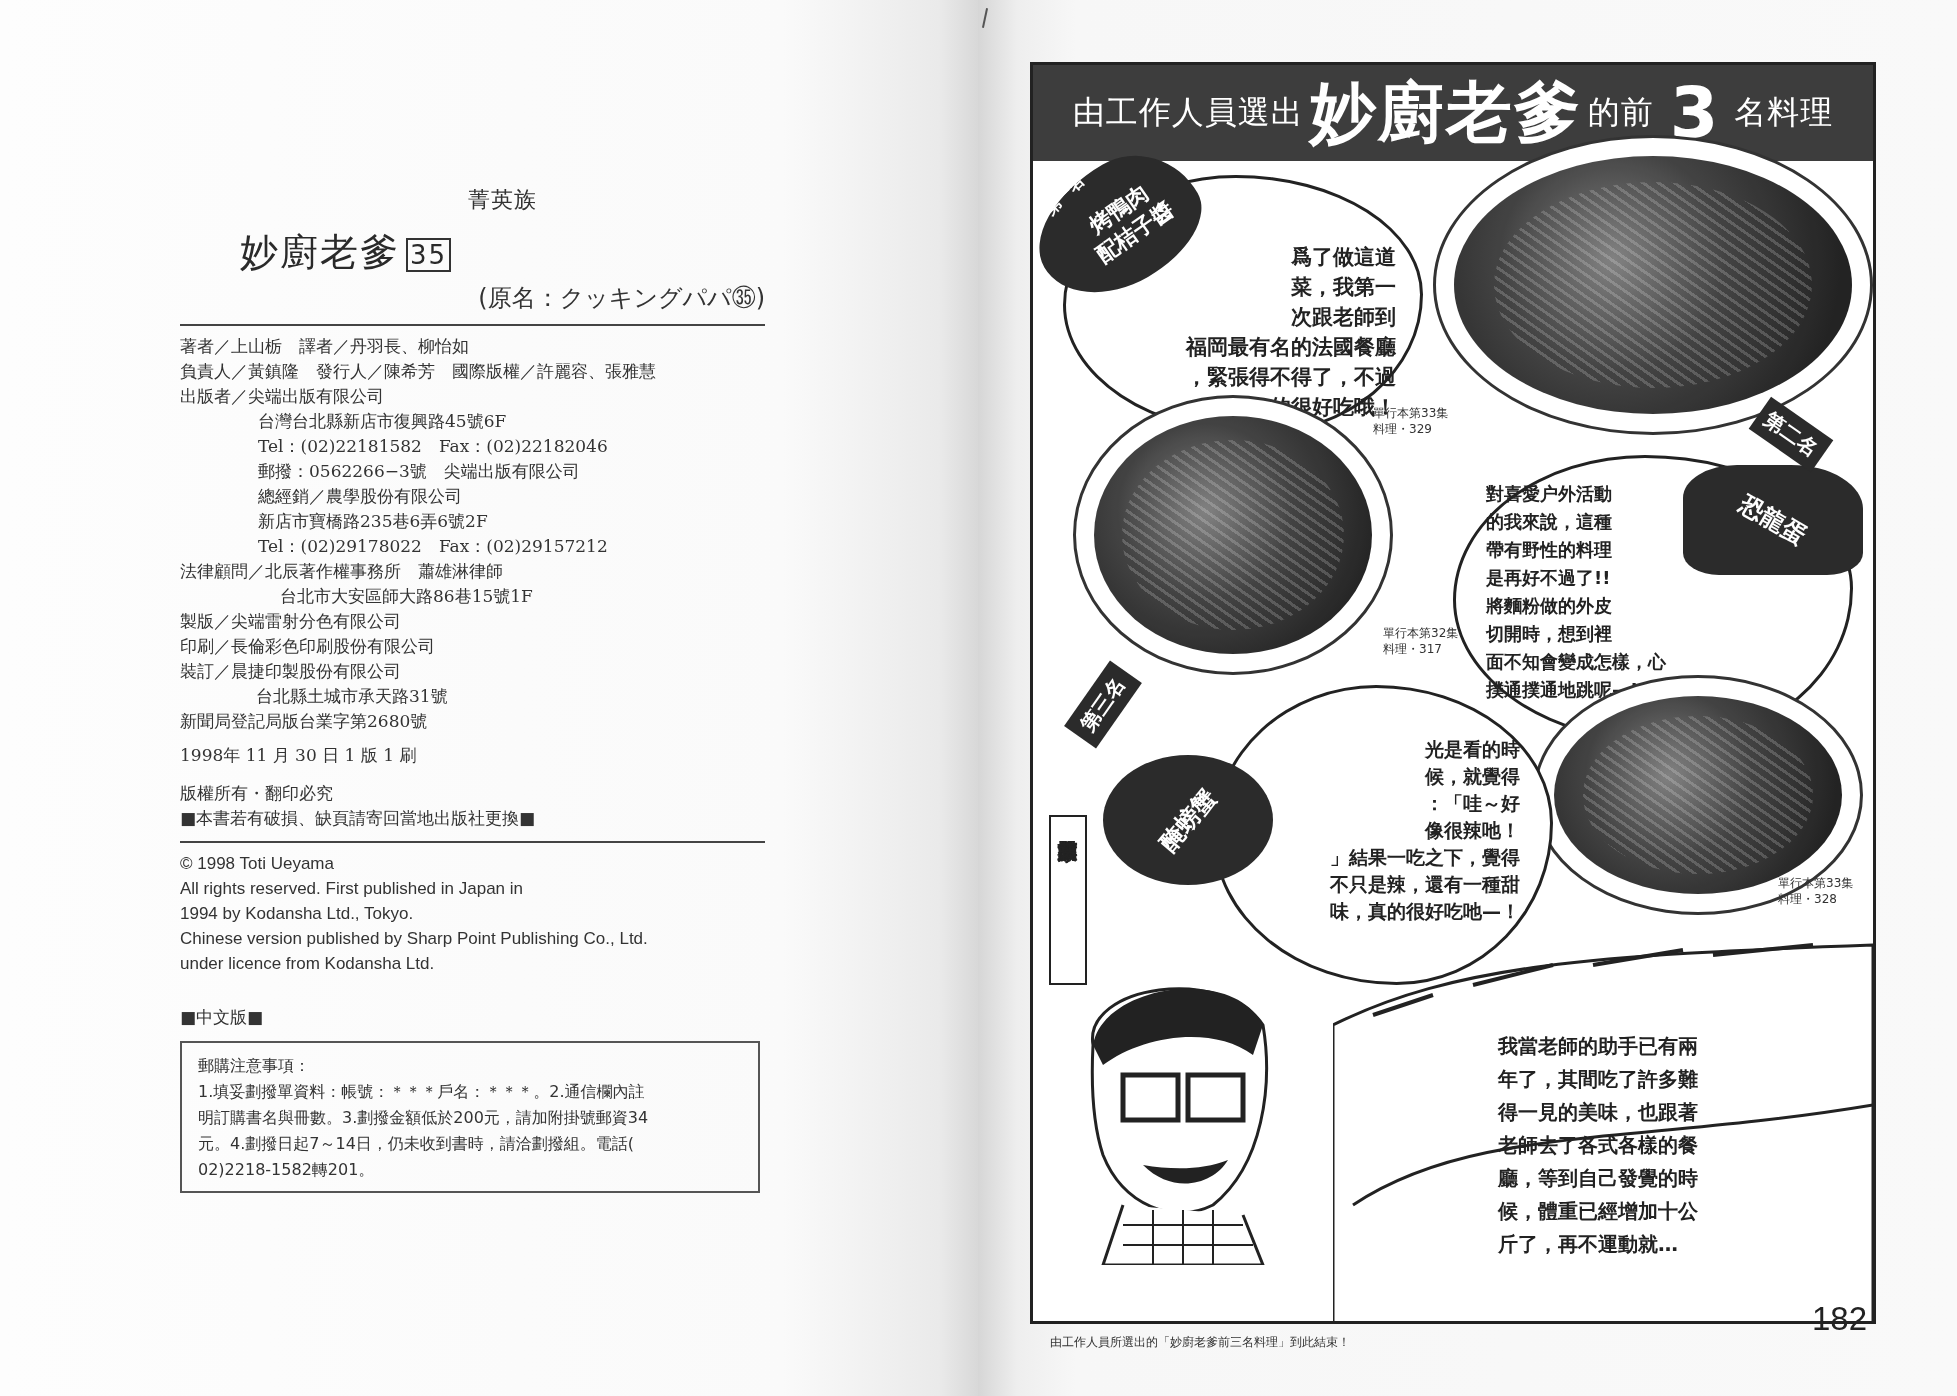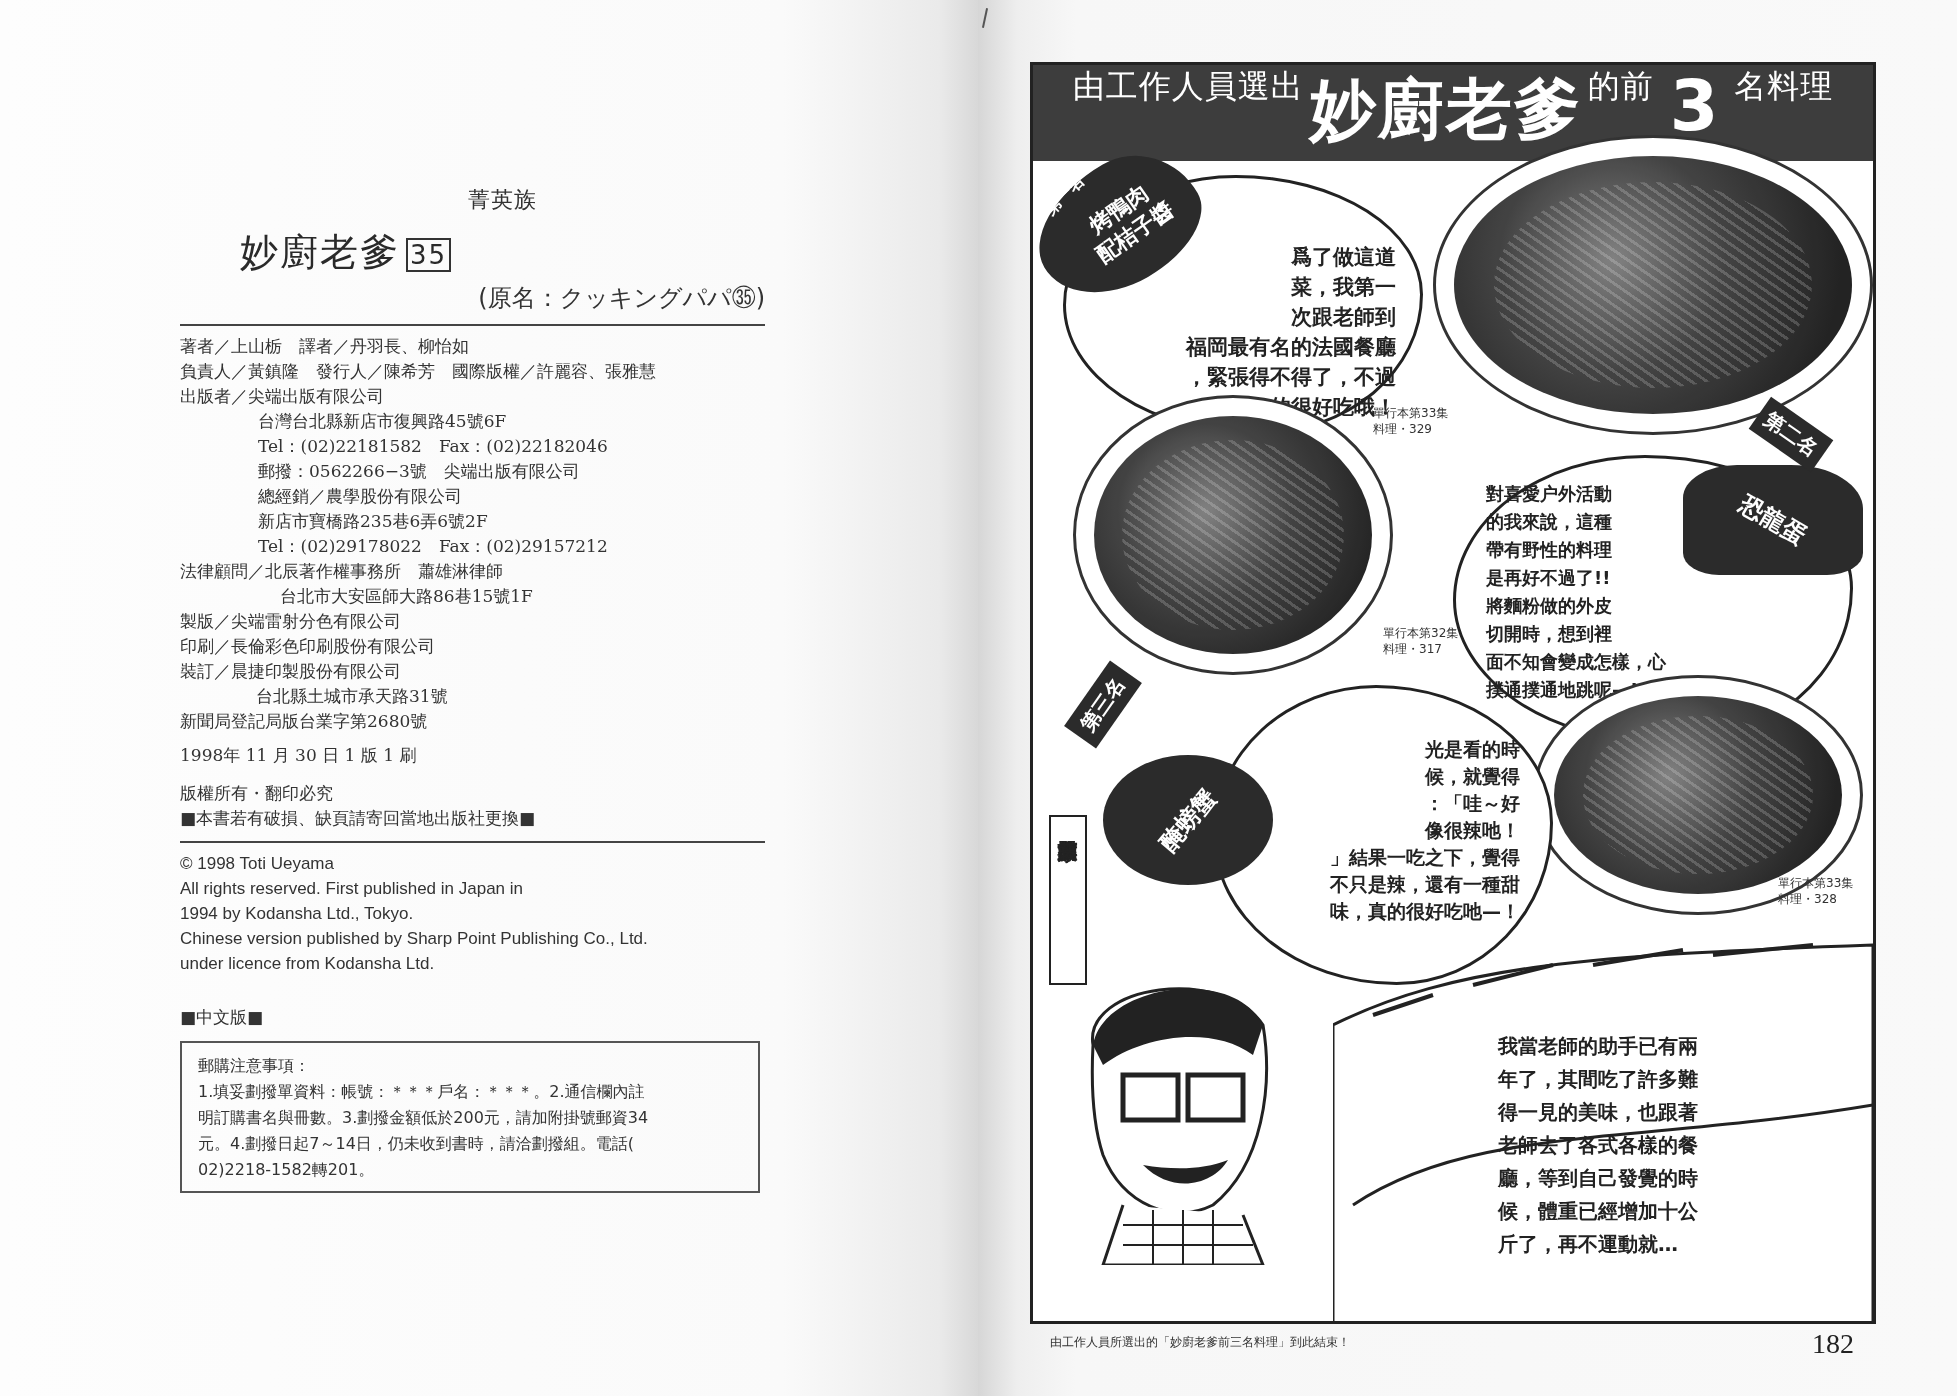--- a/index.html
+++ b/index.html
@@ -22,37 +22,37 @@
   .credits .ind2{padding-left:100px}
   .credits .ind3{padding-left:76px}
   .date{font-size:17px;margin-top:10px}
   .rights{font-size:17px;margin-top:14px;line-height:25px;font-family:"DejaVu Sans",sans-serif}
   .eng{font-family:"Liberation Sans",sans-serif;font-size:17px;line-height:25px;margin-top:6px;color:#333}
   .zh-edition{font-family:"DejaVu Sans",sans-serif;font-size:17px;margin-top:30px}
   .mailbox{border:2px solid #555;margin-top:12px;width:580px;padding:10px 16px 8px;font-family:"DejaVu Sans",sans-serif;font-size:16px;line-height:26px;color:#333}
 
   
   .panel{position:absolute;left:1030px;top:62px;width:846px;height:1262px;border:3px solid #222;background:#fff;overflow:hidden}
-  .header-bar{position:absolute;left:0;top:0;width:100%;height:96px;background:#3d3d3d;color:#fff;display:flex;justify-content:center;gap:6px;font-family:"DejaVu Sans",sans-serif}
+  .header-bar{position:absolute;left:0;top:0;width:100%;height:96px;background:#3d3d3d;color:#fff;display:flex;align-items:center;justify-content:center;gap:6px;font-family:"DejaVu Sans",sans-serif}
   .hb-small{font-size:32px;letter-spacing:1px}
   .hb-big{font-size:66px;font-weight:bold;letter-spacing:2px}
   .hb-num{font-size:70px;font-weight:bold;margin:0 10px}
   .plate{position:absolute;border-radius:50%;border:3px solid #333;background:#fff}
   .plate .food{position:absolute;inset:18px;border-radius:50%;background:radial-gradient(circle at 40% 40%,#777 0%,#333 40%,#111 80%);opacity:.92}
   .plate .food::after{content:"";position:absolute;inset:10%;border-radius:50%;background:repeating-linear-gradient(35deg,rgba(255,255,255,.18) 0 3px,transparent 3px 9px)}
   .caption{position:absolute;font-size:12px;line-height:16px;color:#333;font-family:"DejaVu Sans",sans-serif}
   .bubble{position:absolute;background:#fff;border:3px solid #222;border-radius:48% 52% 46% 54%/50% 46% 54% 50%;font-family:"DejaVu Sans",sans-serif;font-weight:bold;color:#222}
   .bubble p{white-space:pre-line}
   .silhouette{position:absolute;background:#2b2b2b;color:#fff;font-family:"DejaVu Sans",sans-serif;font-weight:bold;display:flex;align-items:center;justify-content:center;text-align:center;white-space:pre-line}
   .rank-tag{position:absolute;background:#2b2b2b;color:#fff;font-family:"DejaVu Sans",sans-serif;font-weight:bold}
   .name-box{position:absolute;border:2px solid #222;background:#fff;font-weight:bold;font-family:"DejaVu Sans",sans-serif;writing-mode:vertical-rl;text-orientation:upright;font-size:20px;padding:8px 4px;line-height:26px}
   .face{position:absolute;left:30px;top:900px;width:240px;height:300px}
   .wind{position:absolute;left:300px;top:840px;width:540px;height:420px;pointer-events:none}
   .footer-note{position:absolute;left:1050px;top:1334px;font-size:12px;font-family:"DejaVu Sans",sans-serif;color:#333}
-  .page-num{position:absolute;left:1812px;top:1328px;font-size:28px;font-family:Liberation Serif, serif;color:#222}
+  .page-num{position:absolute;left:1812px;top:1300px;font-size:33px;font-family:Liberation Sans, sans-serif;color:#222}
 </style>
 </head>
 <body>
 
 <div class="spread">
 
   <div class="page-left">
     <div class="colophon">
       <div class="series">菁英族</div>
       <div class="title">

